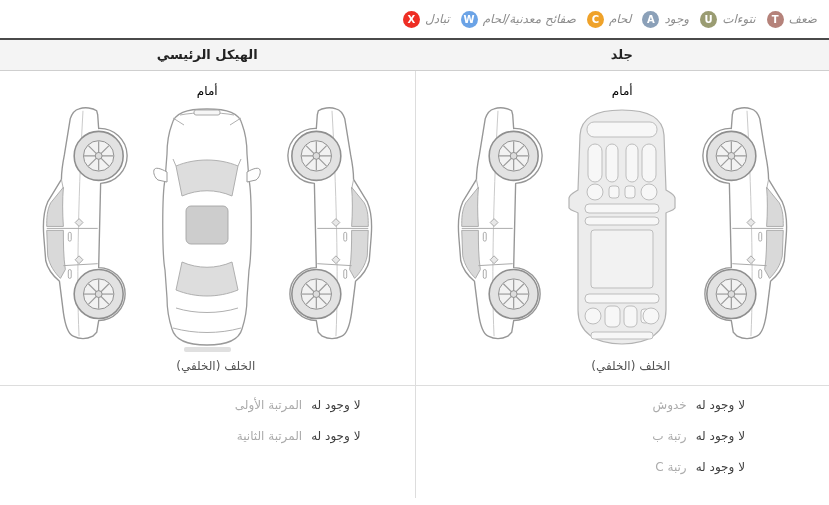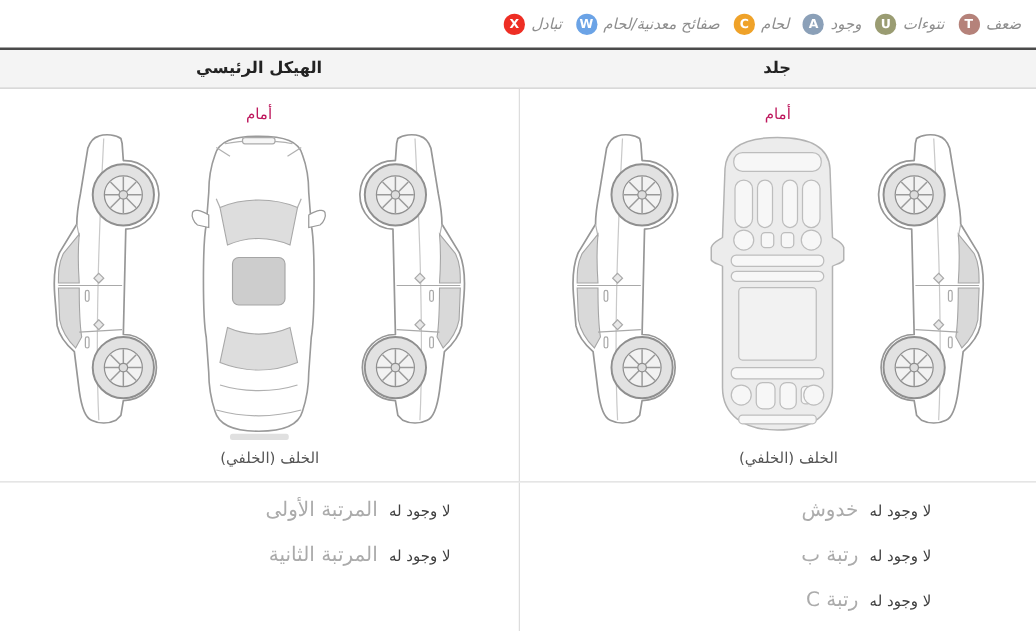--- a/index.html
+++ b/index.html
@@ -31,38 +31,38 @@
   .split-row { display: flex; }
   .split-row > .cell { flex: 1 1 50%; min-width: 0; }
   .split-row > .cell:first-child { border-left: 1px solid #ddd; } 
   .head-row { background: #f4f4f4; border-bottom: 1px solid #cfcfcf; }
   .head-row > .cell { border-left: none !important; }
   .head-cell {
     text-align: center; font-weight: bold; font-size: 13px; color: #222;
     padding: 7px 0 8px;
   }
   
-  .front-label { text-align: center; color: #be185d; font-size: 12px; margin: 13px 0 3px; }
+  .front-label { text-align: center; color: #000000; font-size: 12px; margin: 13px 0 3px; }
   .diagram { display: flex; justify-content: center; align-items: flex-start; gap: 10px; height: 252px; }
   .rear-label { text-align: center; color: #555; font-size: 12px; margin: 6px 0 12px; padding-left: 17px; }
   .side-view { width: 95px; height: 245px; position: relative; flex: 0 0 auto; }
   .side-view svg {
     position: absolute; width: 245px; height: 95px; left: -75px; top: 75px;
     transform-origin: center center;
   }
   .side-view.flank-left  svg { transform: rotate(90deg); }
   .side-view.flank-right svg { transform: scaleX(-1) rotate(90deg); }
   .center-view { width: 135px; height: 252px; flex: 0 0 auto; }
   
   .list-row { border-top: 1px solid #ddd; min-height: 113px; align-items: stretch; }
   .list-cell { padding: 12px 84px 6px 10px; }
   .split-row > .list-cell:last-child { padding-right: 54px; }
   .list-item { display: flex; align-items: baseline; gap: 9px; margin-bottom: 17px; }
   .list-value { font-weight: normal; color: #3f3f3f; font-size: 12px; white-space: nowrap; }
-  .list-key { color: #ababab; font-size: 16px; white-space: nowrap; }
+  .list-key { color: #ababab; font-size: 12px; white-space: nowrap; }
   .hidden-defs { position: absolute; width: 0; height: 0; overflow: hidden; }
 </style>
 </head>
 <body>
 
 <svg class="hidden-defs" aria-hidden="true">
   <defs>
 
     <symbol id="side-car" viewBox="0 0 250 95">
       <g fill="none" stroke="#979797" stroke-width="1.4" stroke-linejoin="round">

